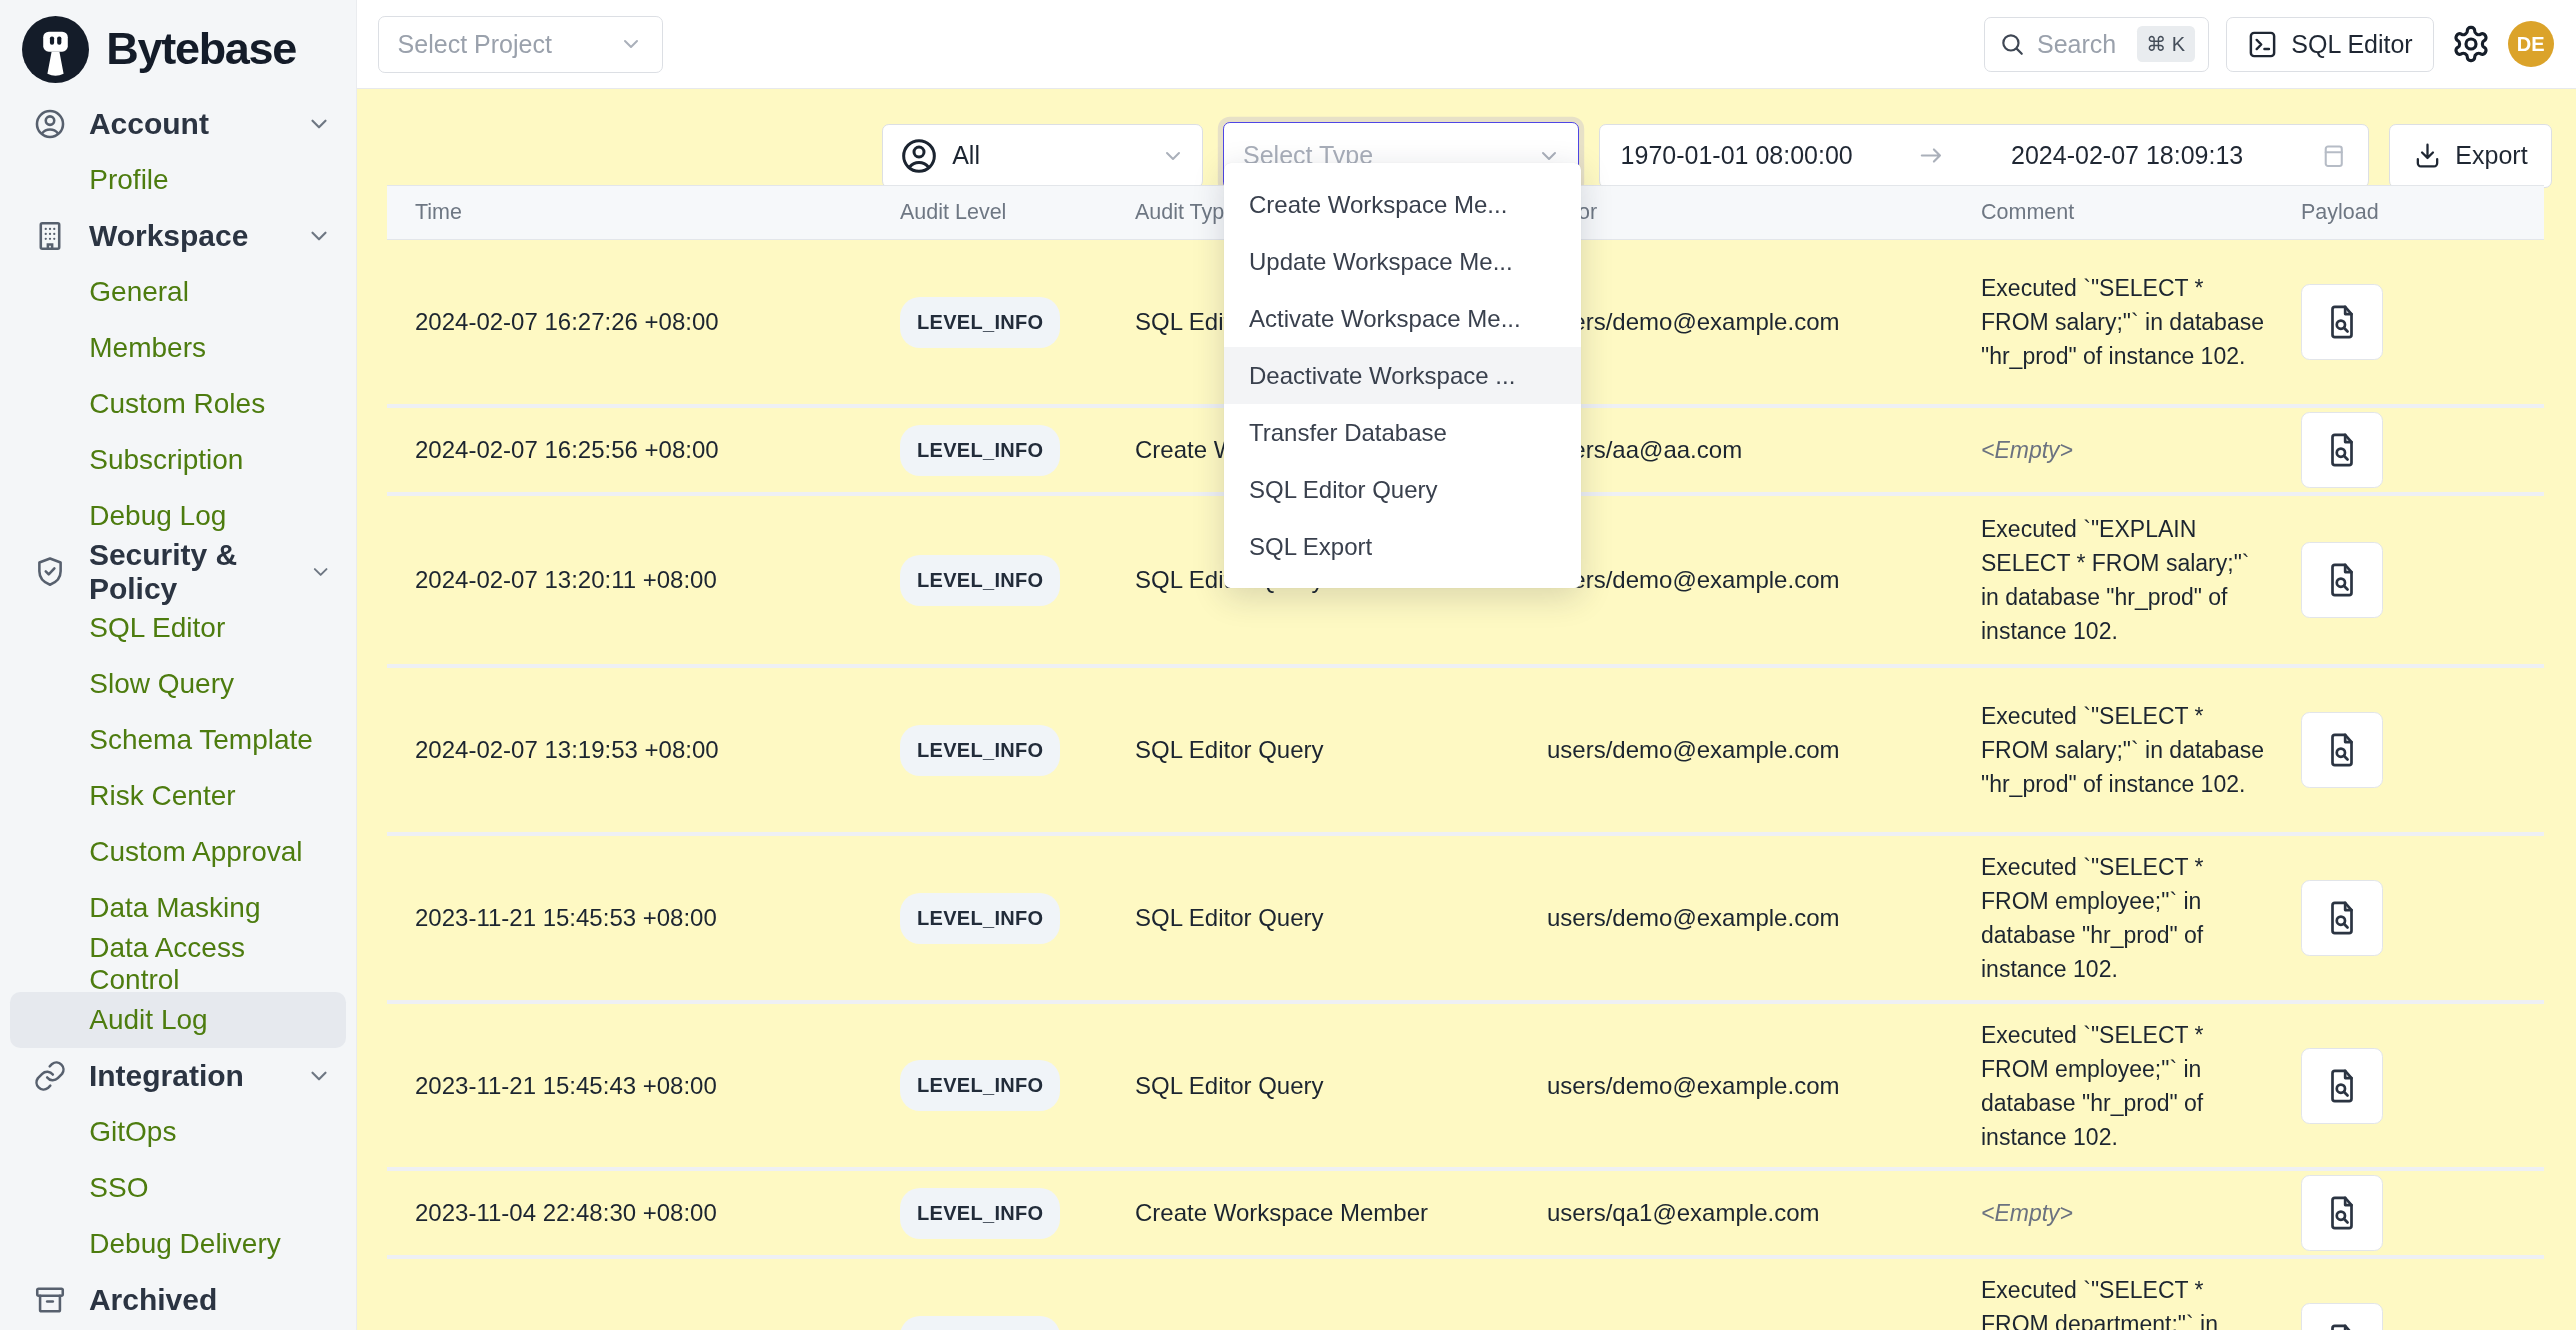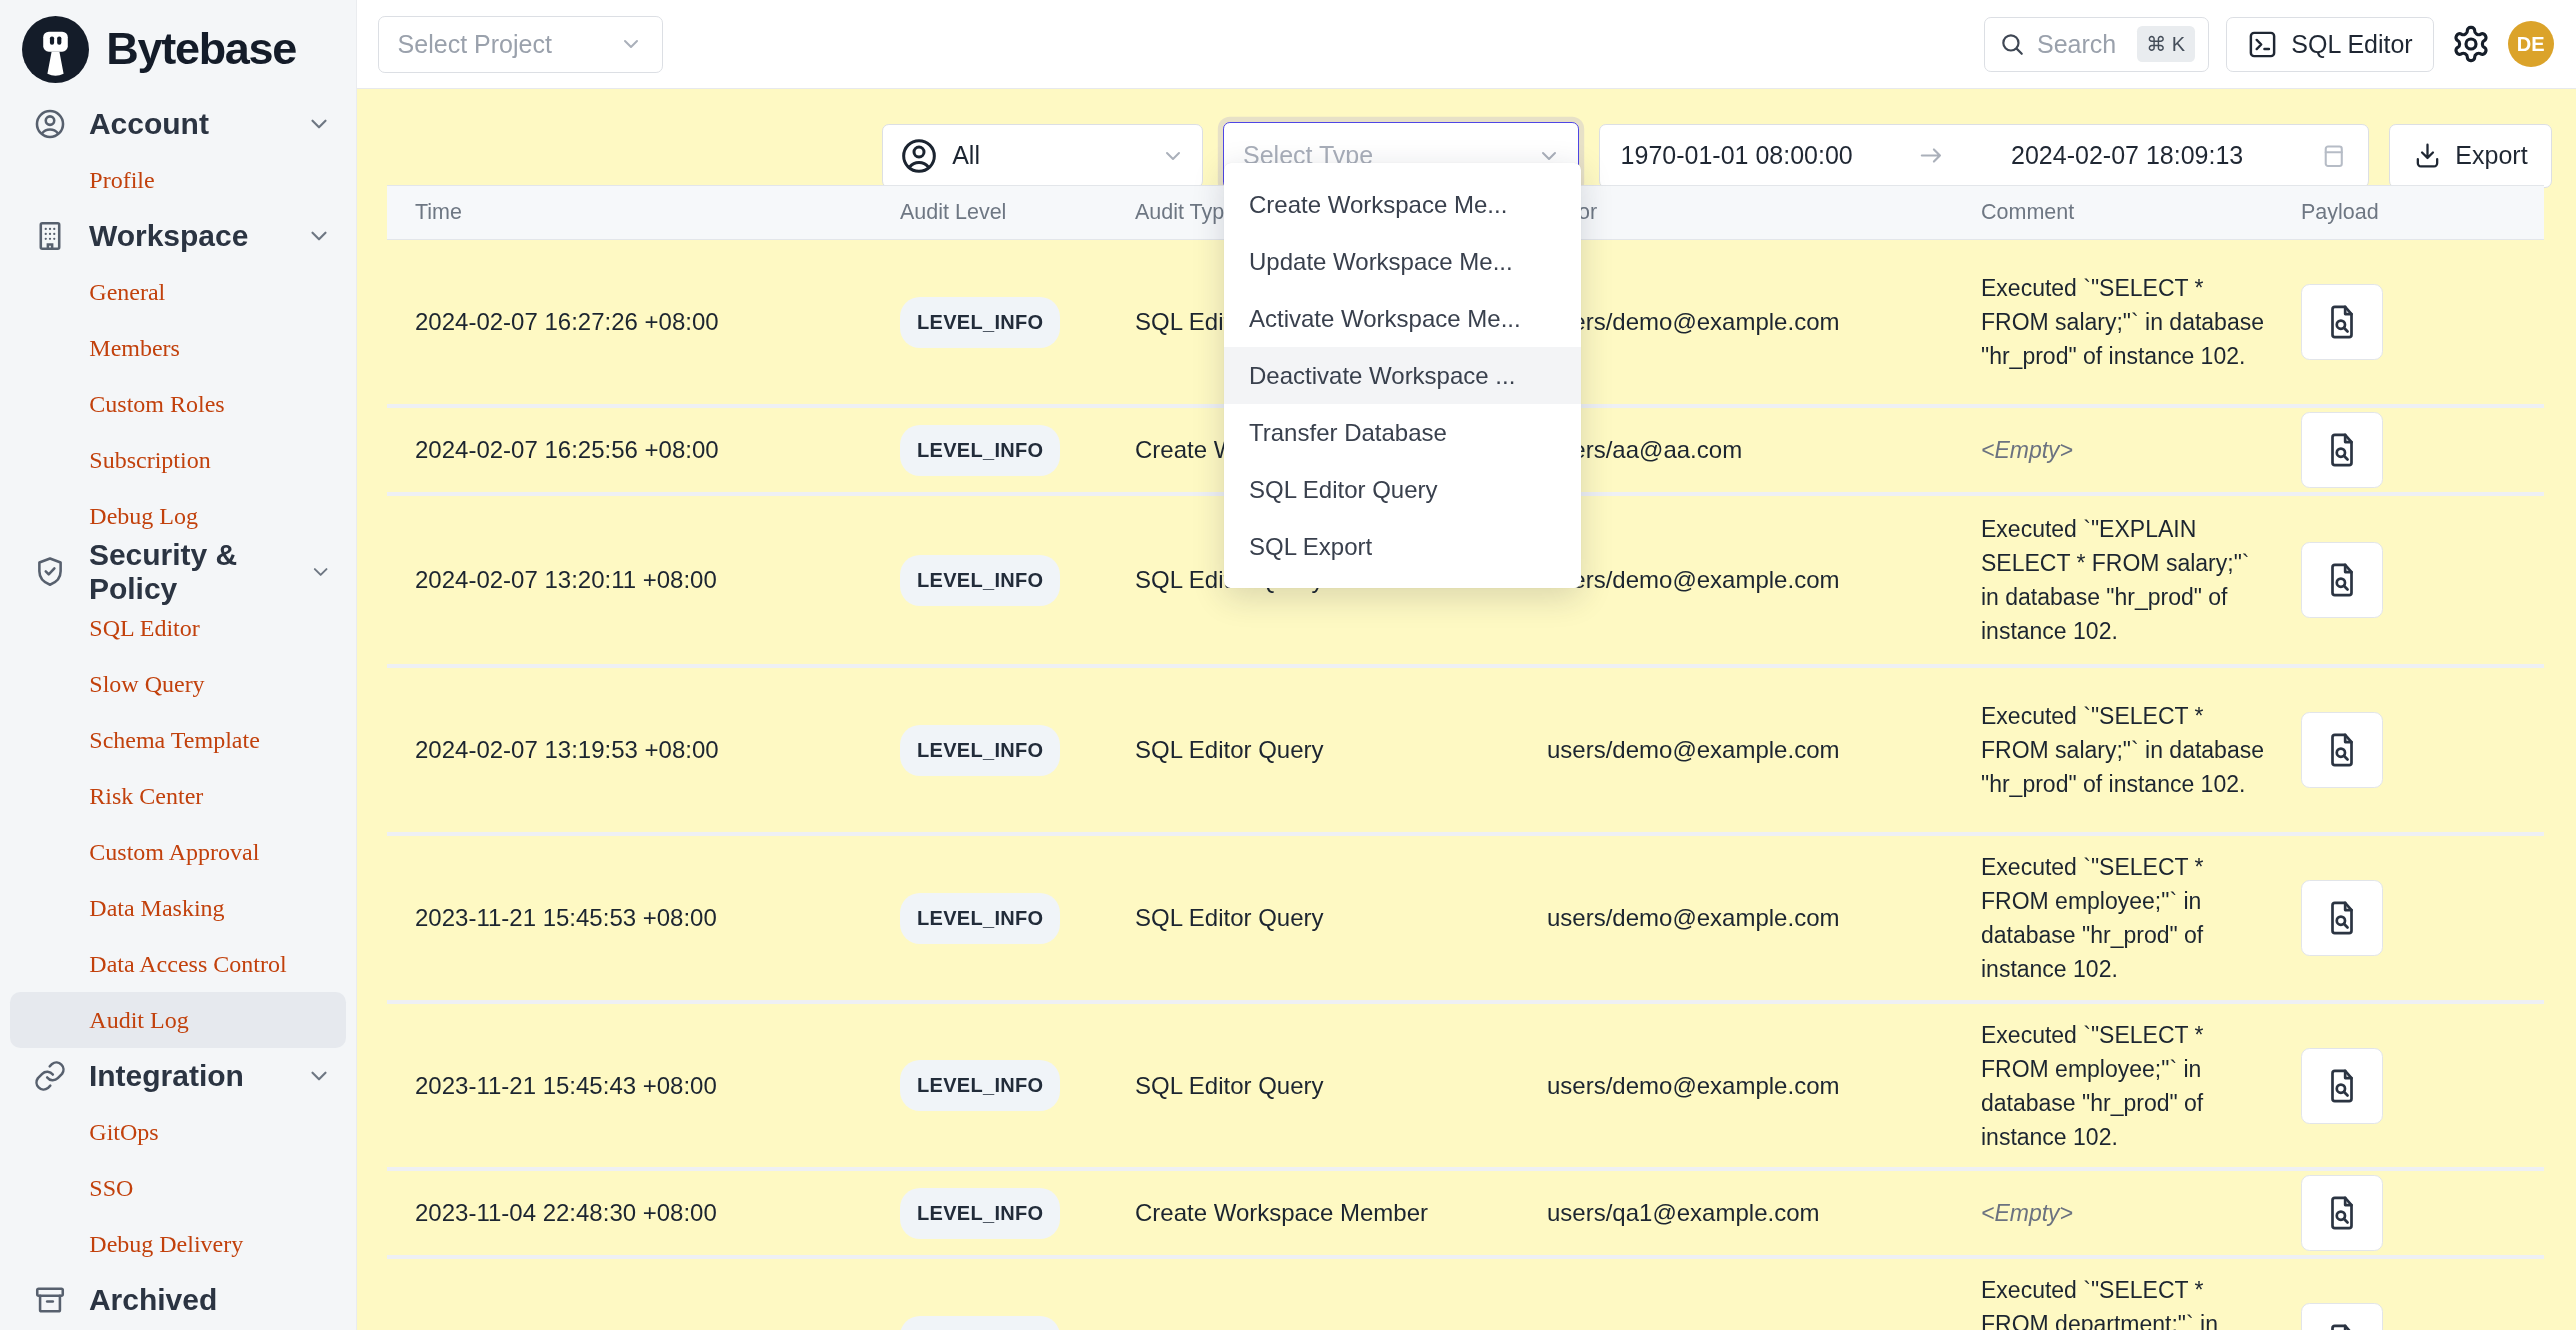--- a/index.html
+++ b/index.html
@@ -10,21 +10,21 @@
   .sidebar { position:absolute; left:0; top:0; width:357px; height:1330px;
     background:#f4f6f8; border-right:0.9px solid #eaecef; z-index:5; }
   .logo-row { display:flex; align-items:center; gap:17px; padding:15.5px 0 10.3px 22.3px; }
   .logo-mark { width:67px; height:67px; flex:0 0 67px; }
   .logo-text { font-size:45px; font-weight:800; letter-spacing:-1.3px; color:#141c29; }
   .nav { padding:3.4px 10.3px 0 10.3px; }
   .nav-item { display:flex; align-items:center; height:56px; border-radius:10.3px;
     padding:0 13.7px 0 22.3px; cursor:pointer; }
   .nav-item .nav-icon { width:34px; height:34px; color:#57606e; margin-right:22.3px; flex:0 0 34px; }
   .nav-item.section { font-size:30px; font-weight:600; color:#2b3442; }
-  .nav-item.sub { font-size:24px; font-weight:400; color:#c2410c; padding-left:79px;font-family:Liberation Serif, serif; }
+  .nav-item.sub { font-size:28px; font-weight:400; color:#4d7c0f; padding-left:79px; }
   .nav-item.selected { background:#e6e9ee; }
   .nav-chevron { margin-left:auto; width:26px; height:26px; color:#6e7783; }
 
   
   .topbar { position:absolute; left:357px; top:0; right:0; height:89px; background:#fff;
     border-bottom:0.9px solid #e7e9ec; display:flex; align-items:center; padding:0 22.3px 0 20.6px; }
   .select-project { width:285px; height:57px; border:0.9px solid #dcdfe4; border-radius:6.9px;
     display:flex; align-items:center; padding:0 19px; font-size:25px; color:#9aa1ac; background:#fff; }
   .topbar-right { margin-left:auto; display:flex; align-items:center; gap:17px; }
   .search-box { width:225px; height:55px; border:0.9px solid #dcdfe4; border-radius:6.9px;

